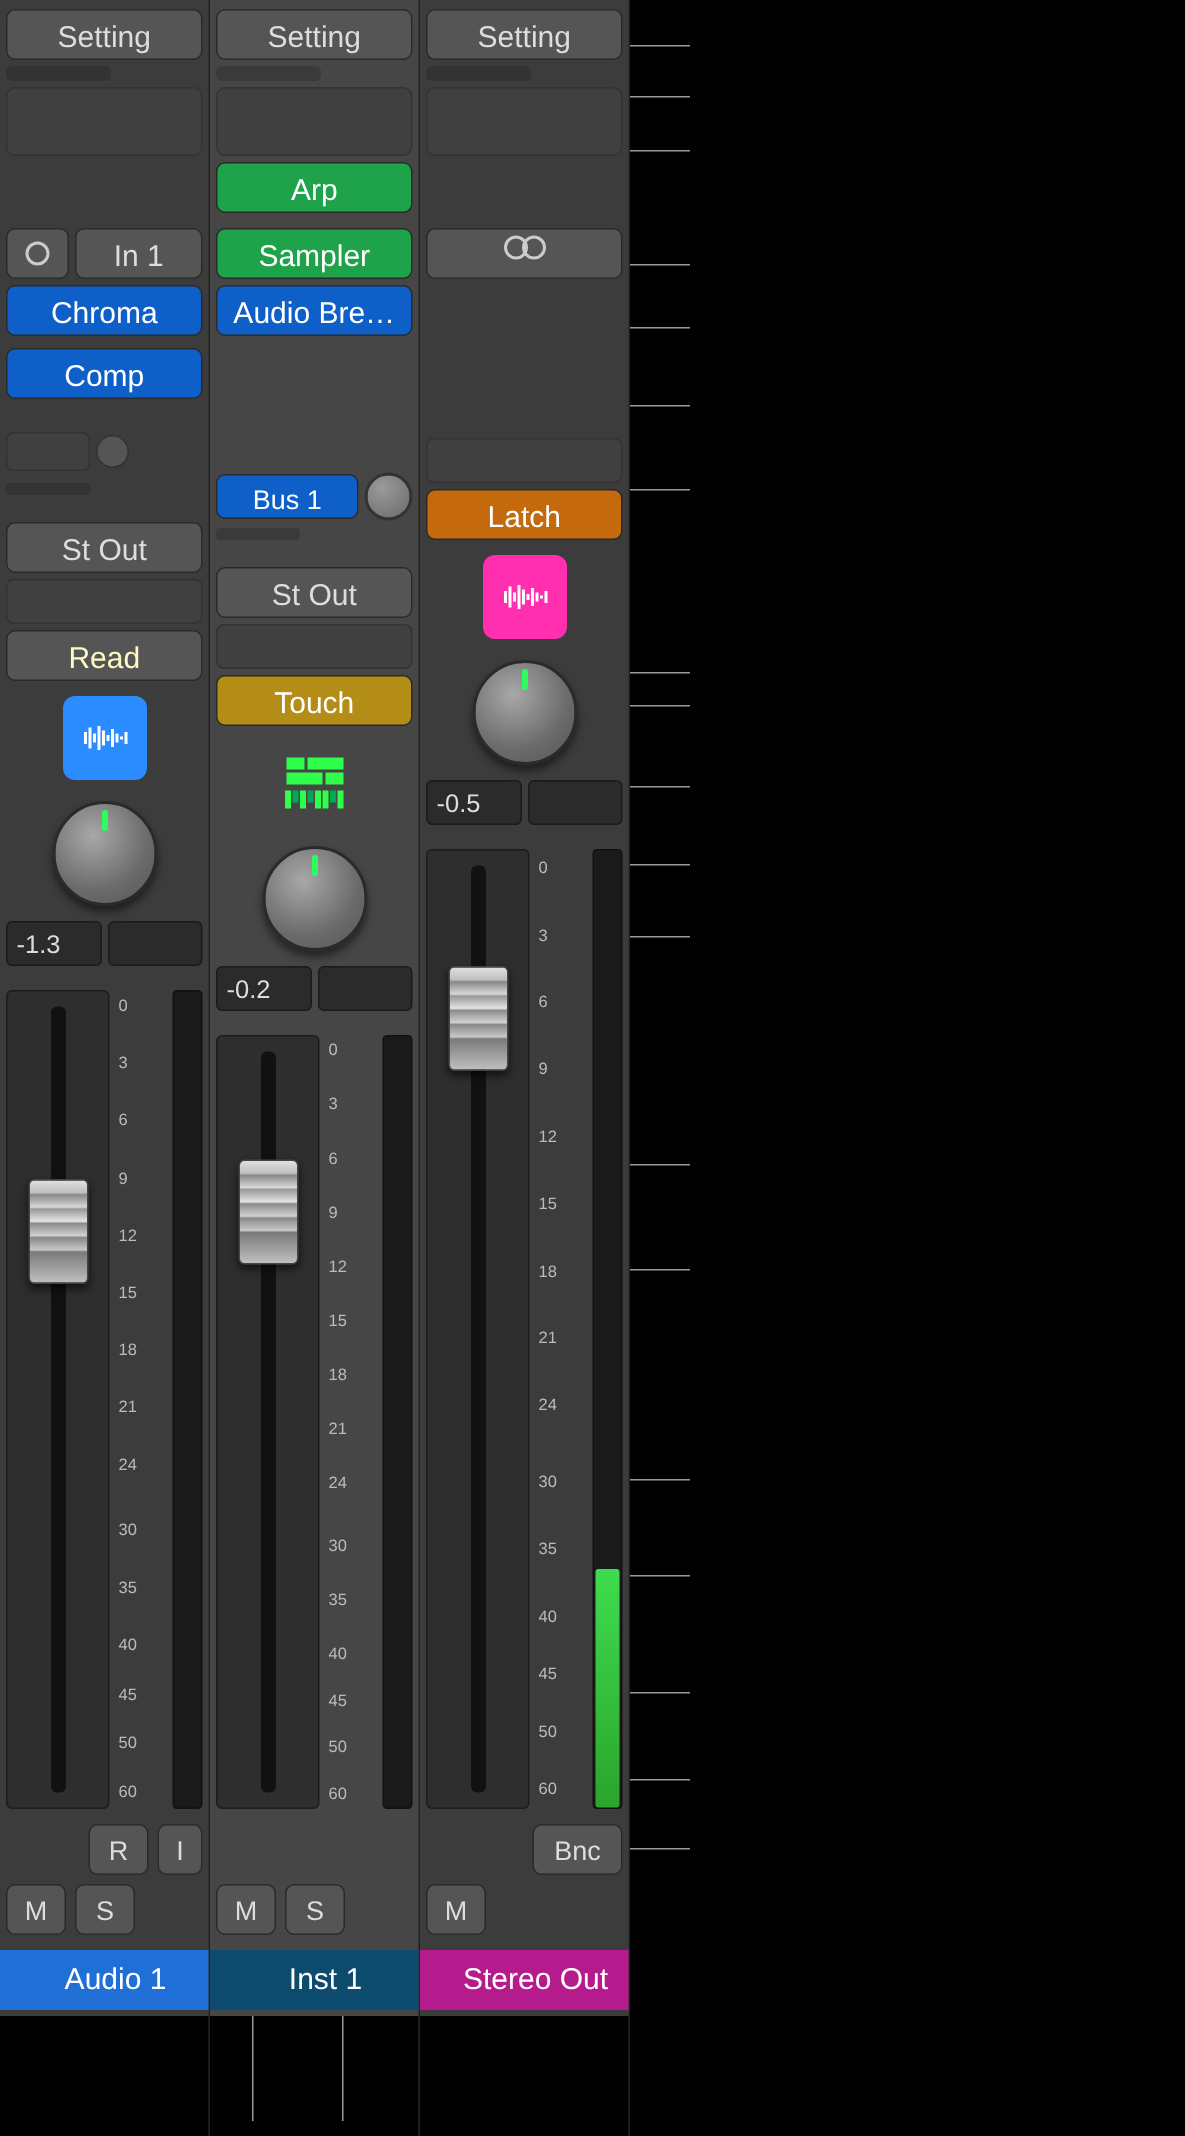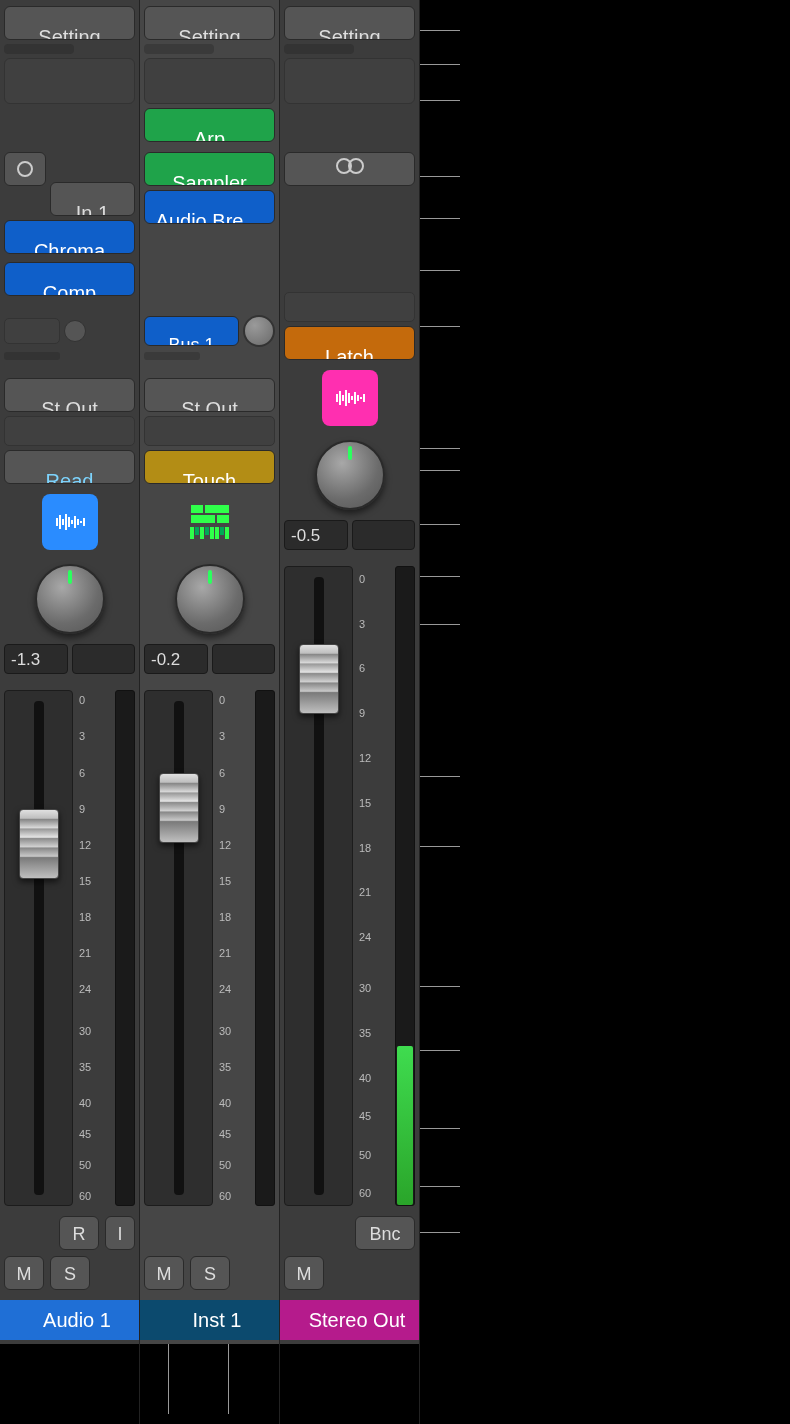--- a/index.html
+++ b/index.html
@@ -38,21 +38,21 @@
     color: #ddd;
     text-align: center;
     height: 34px;
     line-height: 34px;
     font-size: 20px;
     cursor: pointer;
     user-select: none;
     overflow: hidden;
     white-space: nowrap;
     text-overflow: ellipsis;
-    padding: 13px 6px;
+    padding: 1px 6px;
     border: 1px solid #2a2a2a;
   }
   .btn.small { height: 30px; line-height: 30px; font-size: 18px; }
   .btn.empty { background: #404040; border: 1px solid #333; }
   .btn.tall { height: 46px; line-height: 46px; }
   .btn.green { background: #1fa34a; color: #fff; }
   .btn.blue  { background: #0f5fc9; color: #fff; }
   .btn.orange { background: #c46a0c; color: #fff; }
   .btn.mustard { background: #b38d15; color: #fff; }
   .gain-btn { flex:1; height: 26px; line-height: 26px; font-size: 16px; border-radius: 5px; background:#404040; border:1px solid #333; text-align:center;}
@@ -61,21 +61,21 @@
   .fx-area { min-height: 76px; display:flex; flex-direction:column; gap:4px;justify-content:space-between; }
   .midifx-area { min-height: 40px; display:flex; flex-direction:column; gap:4px; }
   .send-row { display:flex; gap:4px; align-items:center; min-height:34px;}
   .send-knob {
     width: 32px; height: 32px; border-radius: 50%;
     background: radial-gradient(circle at 35% 30%, #9a9a9a, #6a6a6a);
     border: 2px solid #333;
     position: relative;
   }
   .auto-btn { }
-  .auto-read { color: #7dd3fc; }
+  .auto-read { color: #fef9c3; }
   .icon-row { display:flex; justify-content:center; padding: 6px 0 2px;}
   .icon-card {
     width: 56px; height: 56px; border-radius: 8px;
     display:flex; align-items:center; justify-content:center;
     flex-direction: column;
     gap:2px;
   }
   .icon-card.blue { background:#2a8cff; }
   .icon-card.magenta { background:#ff2fb0; }
   .icon-card.green-bg { background:transparent; }
@@ -148,21 +148,21 @@
   .freeze-icons .rowb .seg { width:12px; height:8px; background:#2fff4a;}
   .freeze-icons .keys { display:flex; gap:1px; margin-top:2px;}
   .freeze-icons .keys .k { width:4px; height:12px; background:#2fff4a;}
   .freeze-icons .keys .k.b { background:#0a5; height:8px;}
   .in-row { display:flex; gap:4px; align-items:stretch;}
   .in-row .circ {
     width:42px; height:34px; background:#555; border:1px solid #2a2a2a;
     border-radius:6px; display:flex; align-items:center; justify-content:center;
   }
   .in-row .circ .dot { width:16px;height:16px;border:2px solid #ccc;border-radius:50%;}
-  .in-row .lbl { flex:1;margin-top:30px; }
+  .in-row .lbl { flex:1; }
   .group-slot { height:30px; background:#404040; border:1px solid #333; border-radius:5px;}
   .stereo-glyph svg { width:40px; height:20px;}
   .plugin-tall { height: 106px; background:#444; border:1px solid #2f2f2f; border-radius:6px; display:flex; align-items:flex-end; justify-content:center; padding-bottom:8px; font-size:20px;}
 
   
   .leader-line { position:absolute; background:#999; height:1px;}
   .leader-vert { position:absolute; background:#999; width:1px;}
 </style>
 </head>
 <body>

